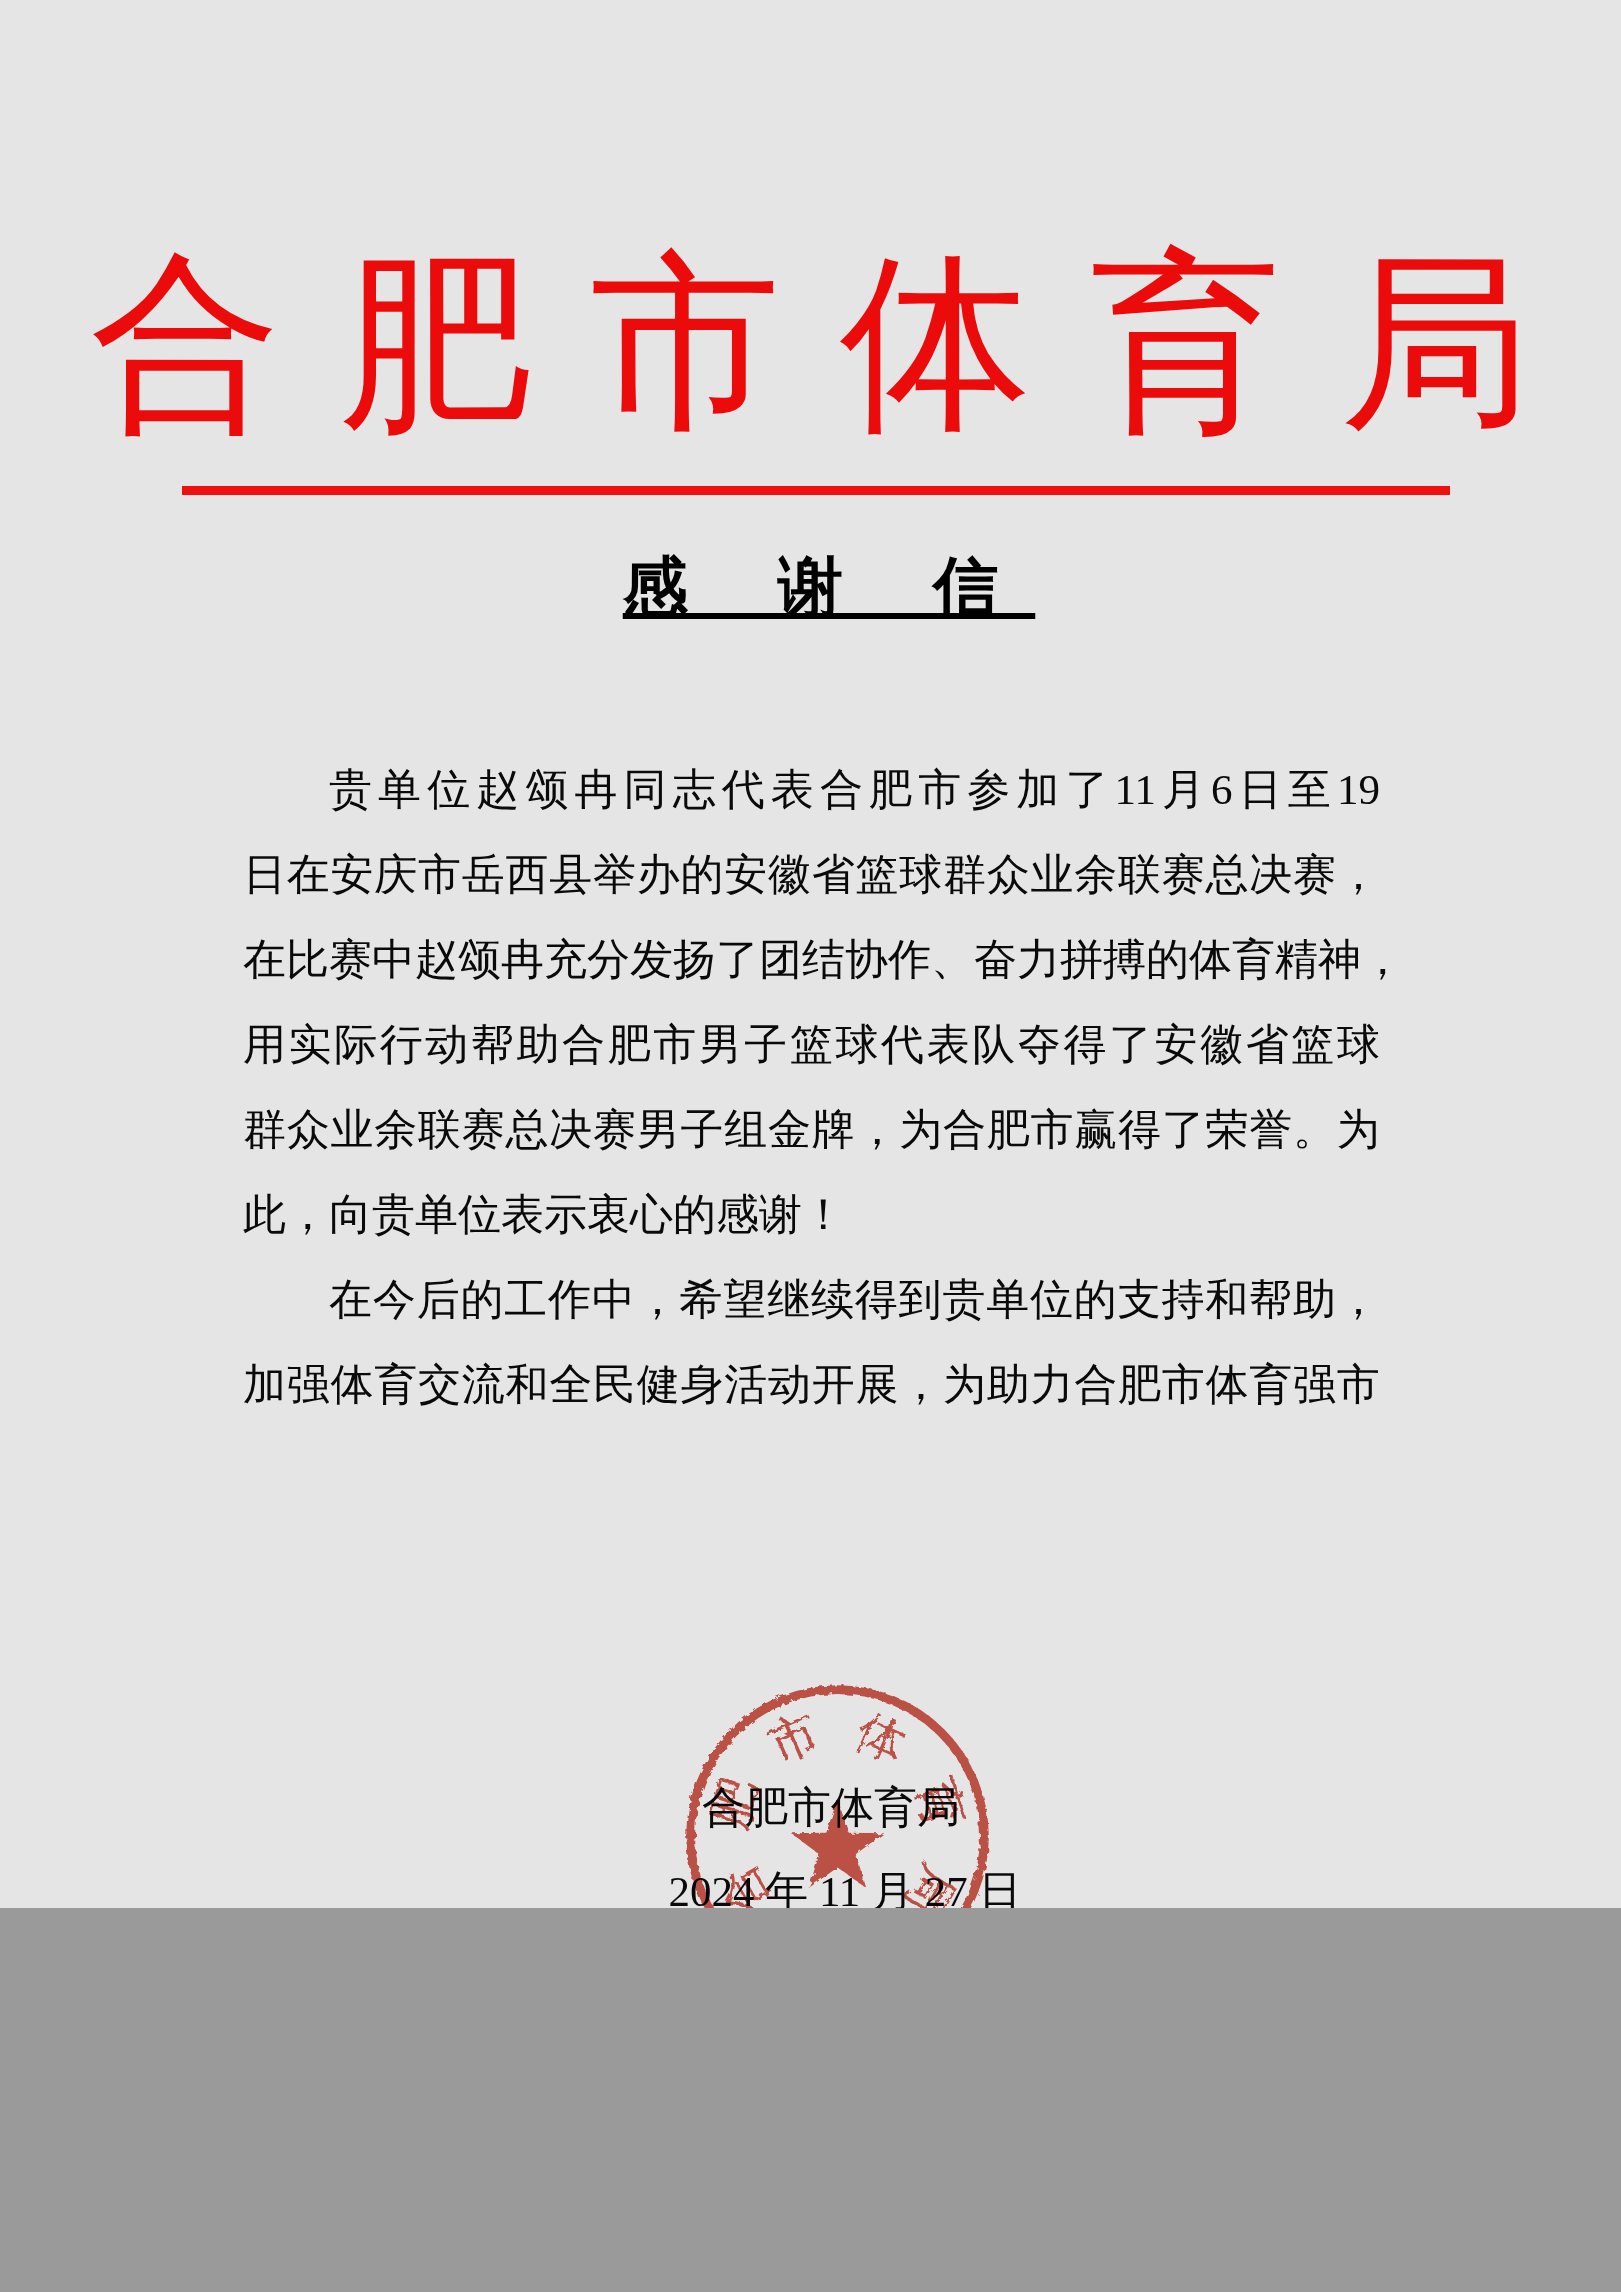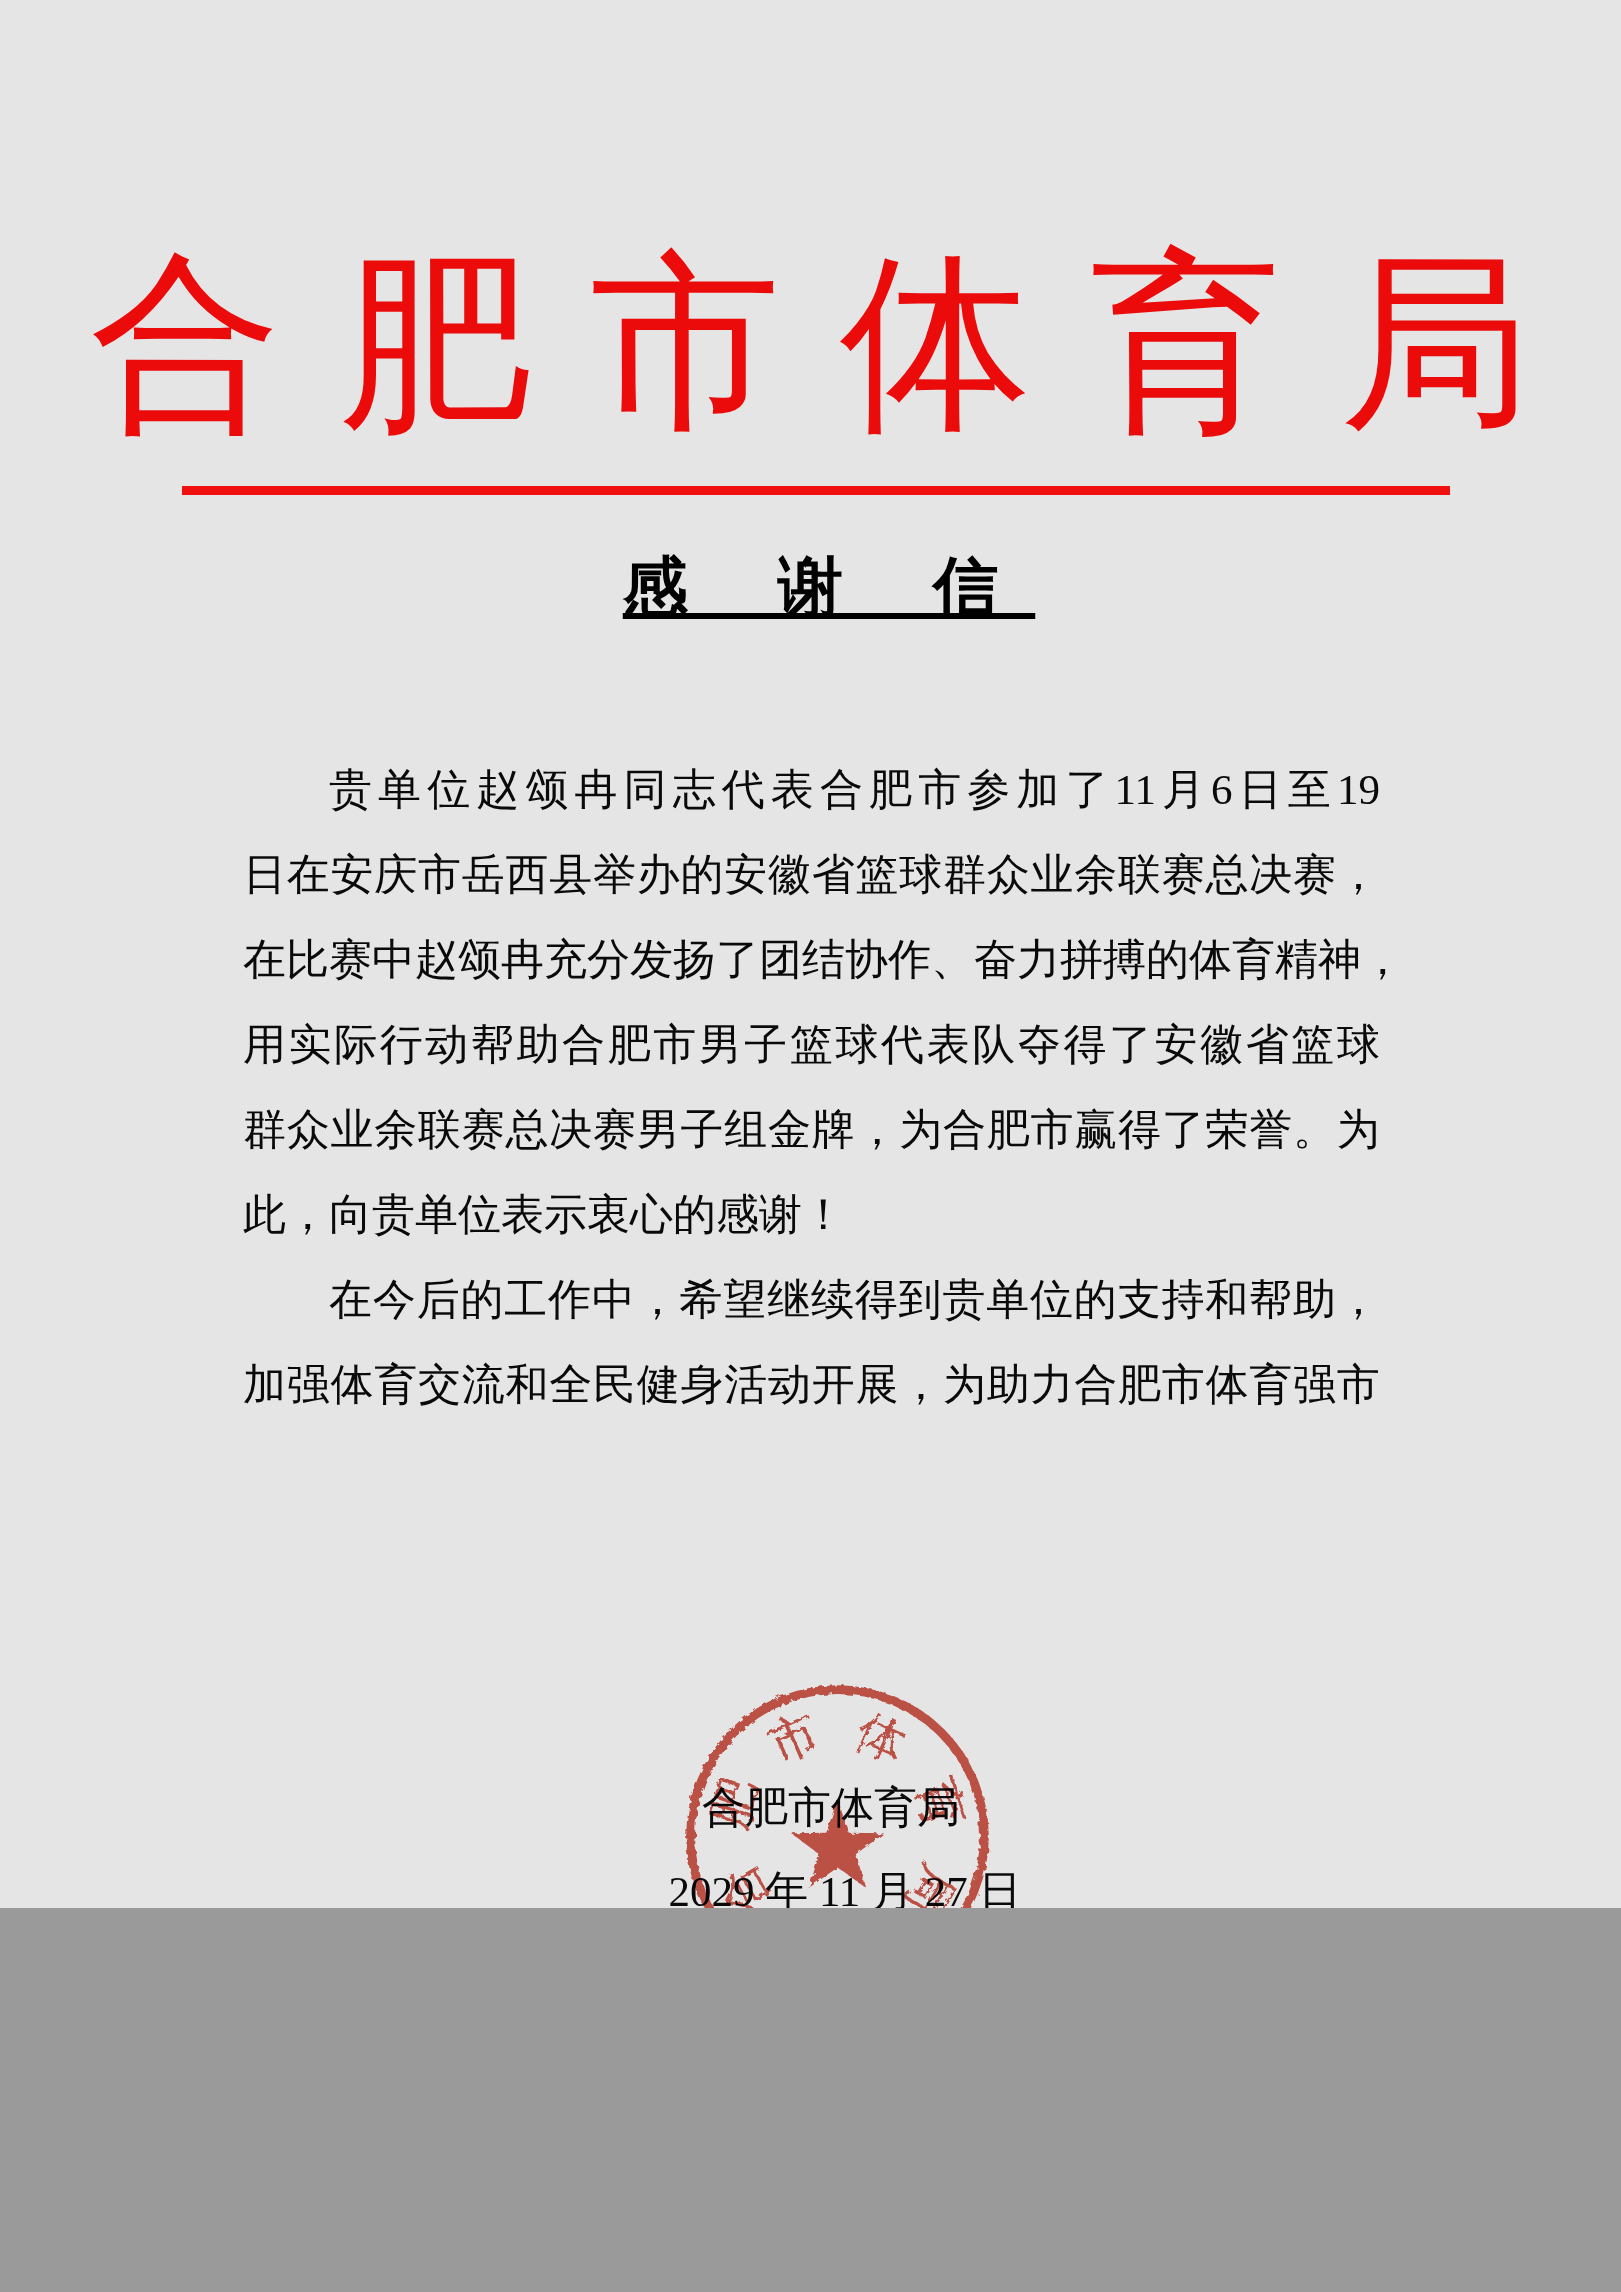--- a/index.html
+++ b/index.html
@@ -255,21 +255,21 @@
         <span>肥</span>
         <span>市</span>
         <span>体</span>
         <span>育</span>
         <span>强</span>
         <span>市</span>
       </div>
   </div>
 
   <div class="sig-org">合肥市体育局</div>
-  <div class="sig-date">2029 年 11 月 27 日</div>
+  <div class="sig-date">2024 年 11 月 27 日</div>
 
   <svg class="stamp" viewBox="0 0 340 340">
     <defs>
       <filter id="rough" x="-10%" y="-10%" width="120%" height="120%">
         <feTurbulence type="fractalNoise" baseFrequency="0.18" numOctaves="2" result="n"></feTurbulence>
         <feDisplacementMap in="SourceGraphic" in2="n" scale="6"></feDisplacementMap>
       </filter>
     </defs>
     <g filter="url(#rough)" fill="#c93a2f" stroke="none">
       <circle cx="170" cy="170" r="150" fill="none" stroke="#c93a2f" stroke-width="9"></circle>

